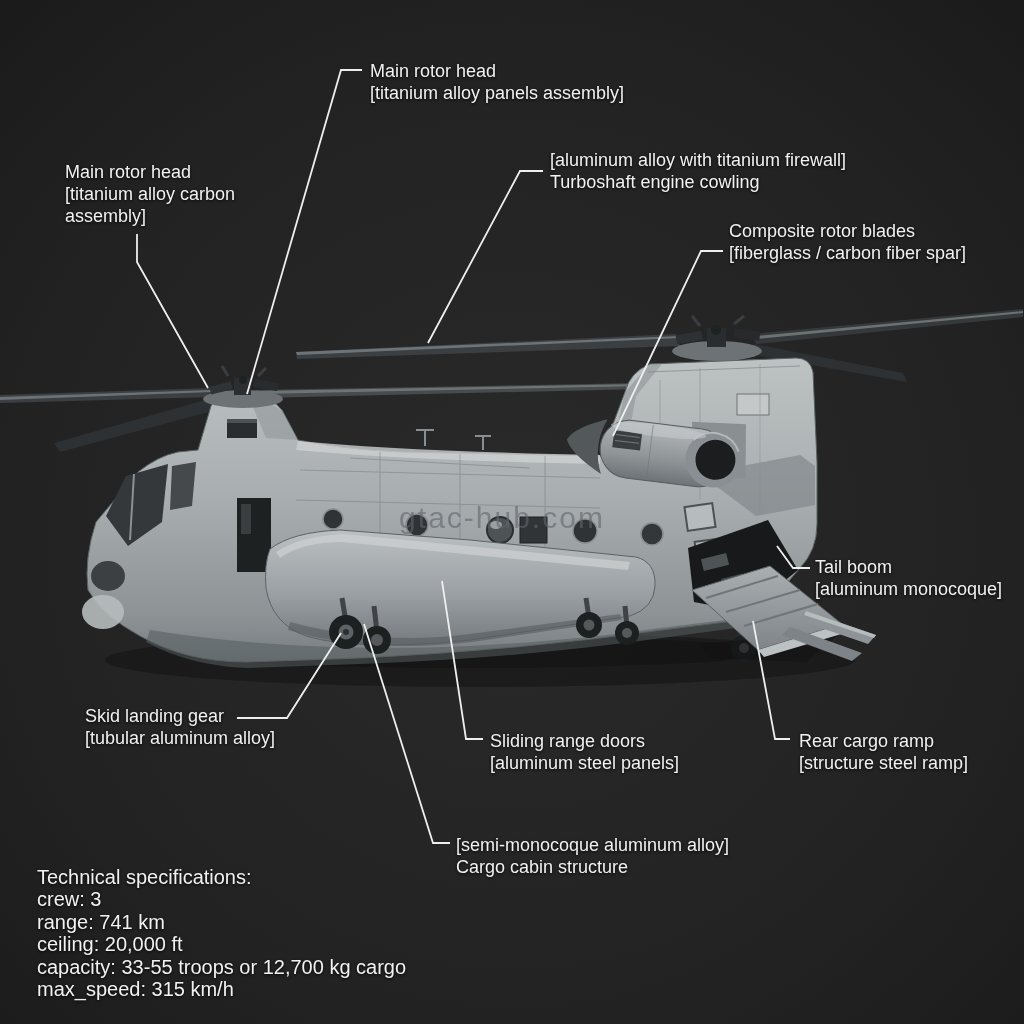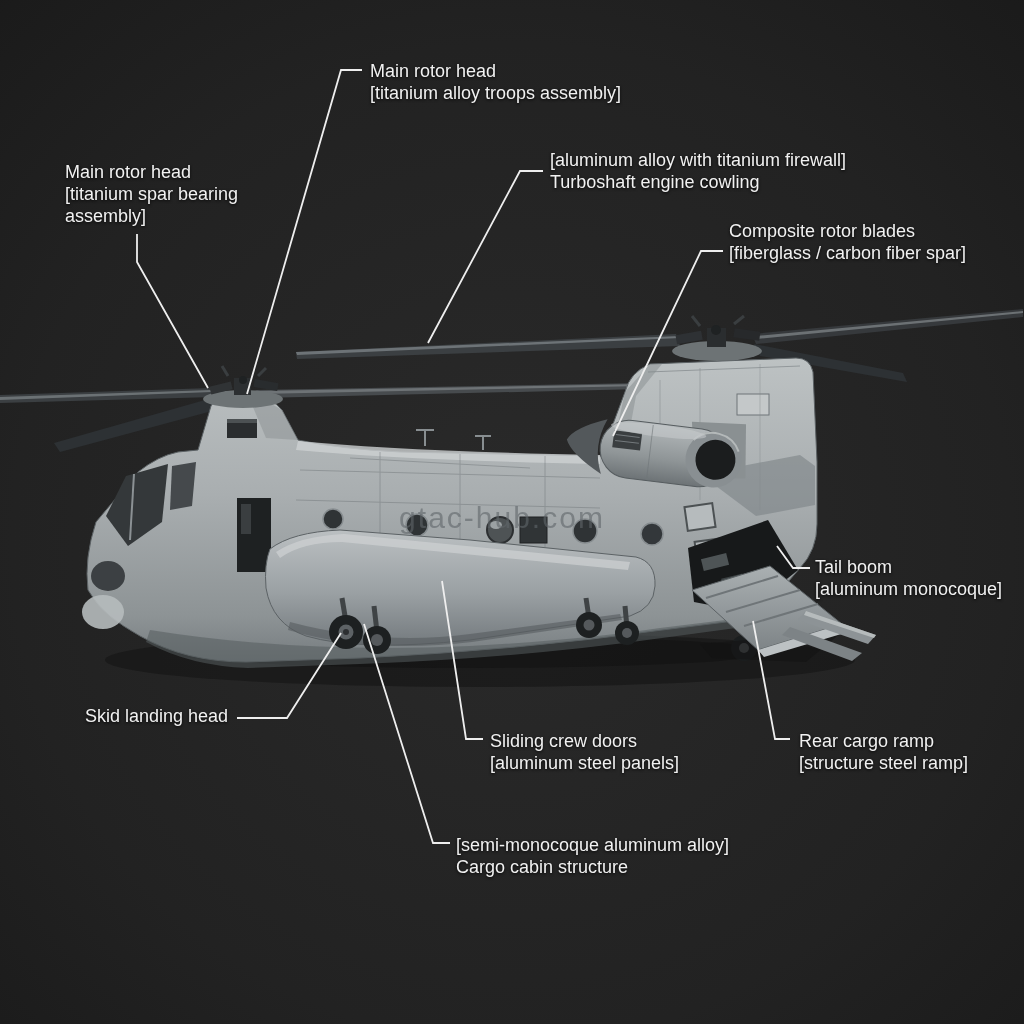--- a/index.html
+++ b/index.html
@@ -229,57 +229,66 @@
       <polyline points="777,546 793,568 810,568"></polyline>
       <polyline points="237,718 287,718 341,633"></polyline>
       <polyline points="442,581 466,739 483,739"></polyline>
       <polyline points="753,621 775,739 790,739"></polyline>
       <polyline points="364,624 433,843 450,843"></polyline>
     </g>
   </svg>
 
   <div class="label" style="left:370px;top:60px">
     <div>Main rotor head</div>
-    <div>[titanium alloy troops assembly]</div>
+    <div>[titanium alloy panels assembly]</div>
   </div>
 
   <div class="label" style="left:65px;top:161px">
     <div>Main rotor head</div>
-    <div>[titanium spar bearing</div>
+    <div>[titanium alloy carbon</div>
     <div>assembly]</div>
   </div>
 
   <div class="label" style="left:550px;top:149px">
     <div>[aluminum alloy with titanium firewall]</div>
     <div>Turboshaft engine cowling</div>
   </div>
 
   <div class="label" style="left:729px;top:220px">
     <div>Composite rotor blades</div>
     <div>[fiberglass / carbon fiber spar]</div>
   </div>
 
   <div class="label" style="left:815px;top:556px">
     <div>Tail boom</div>
     <div>[aluminum monocoque]</div>
   </div>
 
   <div class="label" style="left:85px;top:705px">
-    <div>Skid landing head</div>
+    <div>Skid landing gear</div>
+    <div>[tubular aluminum alloy]</div>
   </div>
 
   <div class="label" style="left:490px;top:730px">
-    <div>Sliding crew doors</div>
+    <div>Sliding range doors</div>
     <div>[aluminum steel panels]</div>
   </div>
 
   <div class="label" style="left:799px;top:730px">
     <div>Rear cargo ramp</div>
     <div>[structure steel ramp]</div>
   </div>
 
   <div class="label" style="left:456px;top:834px">
     <div>[semi-monocoque aluminum alloy]</div>
     <div>Cargo cabin structure</div>
   </div>
 
+  <div id="specs">
+    <div>Technical specifications:</div>
+    <div>crew: 3</div>
+    <div>range: 741 km</div>
+    <div>ceiling: 20,000 ft</div>
+    <div>capacity: 33-55 troops or 12,700 kg cargo</div>
+    <div>max_speed: 315 km/h</div>
+  </div>
 
 </div>
 
 </body></html>

